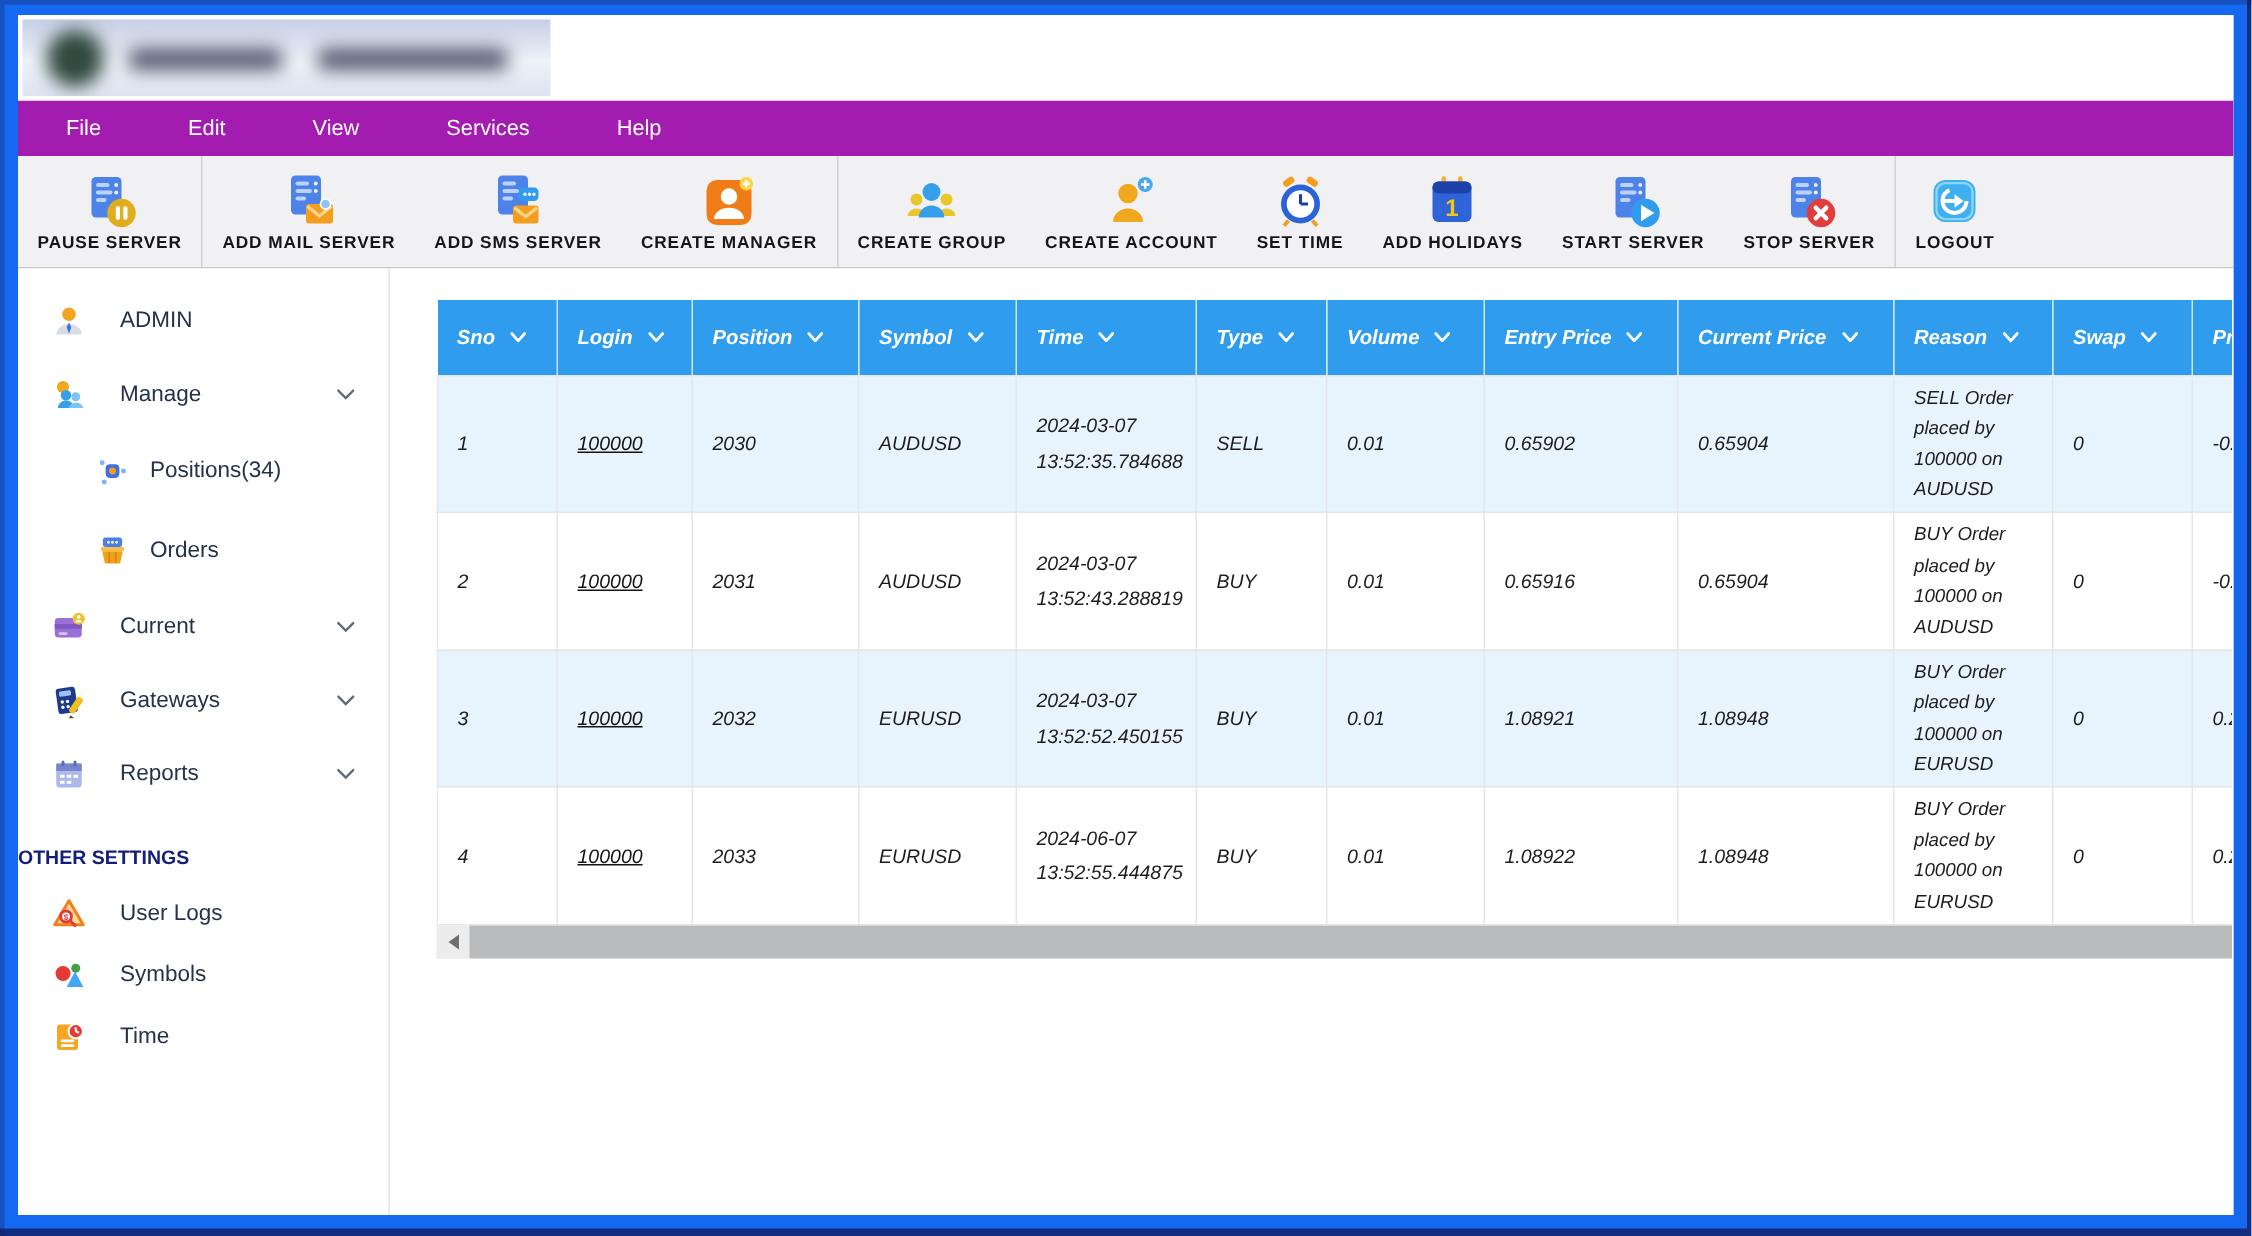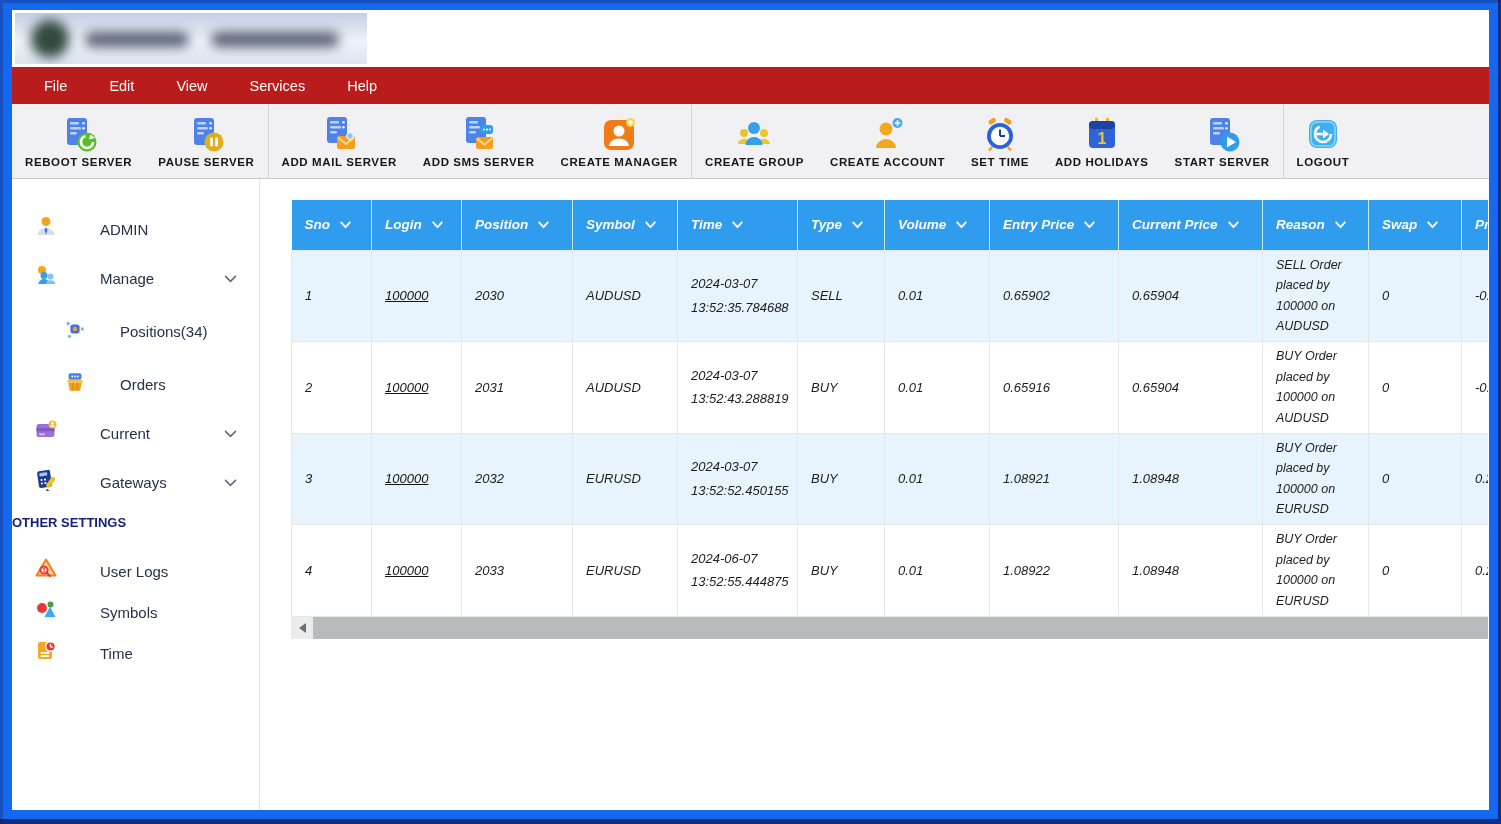--- a/index.html
+++ b/index.html
@@ -11,34 +11,34 @@
   
   .titlebar { height:57px; background:#fff; position:relative; flex:none; }
   .redaction { position:absolute; left:3px; top:3px; width:352px; height:51px; overflow:hidden;
                background:linear-gradient(180deg,#c6cfe4 0%,#eef2f9 55%,#dde4f0 100%); }
   .redaction .blob { position:absolute; filter:blur(6px); }
   .blob-logo { left:16px; top:7px; width:38px; height:38px; border-radius:50%; background:#31493f; }
   .blob-t1 { left:70px; top:19px; width:104px; height:15px; border-radius:8px; background:#565e72; }
   .blob-t2 { left:196px; top:19px; width:128px; height:15px; border-radius:8px; background:#565e72; }
 
   
-  .menubar { height:37px; background:#b91c1c; display:flex; align-items:center; padding-left:32px; gap:42px; flex:none; }
+  .menubar { height:37px; background:#a21caf; display:flex; align-items:center; padding-left:32px; gap:58px; flex:none; }
   .menu-item { color:#fff; font-size:14.5px; cursor:pointer; }
 
   
   .toolbar { height:75px; background:#f1f1f4; border-bottom:1px solid #c8c8cc; display:flex; align-items:stretch; flex:none; }
   .tool { display:flex; flex-direction:column; align-items:center; justify-content:center; gap:3px; padding:0 13px; cursor:pointer; }
   .tool-label { font-size:11.5px; font-weight:700; letter-spacing:.6px; color:#15161a; white-space:nowrap; }
   .tool-icon { width:38px; height:38px; }
   .tb-sep { width:1px; background:#d2d2d8; }
 
   
   .content { flex:1; display:flex; min-height:0; }
   .sidebar { width:248px; flex:none; border-right:1px solid #e4e4e4; padding-top:10px; overflow:hidden; background:#fff; }
-  .side-item { display:flex; align-items:flex-end; height:49px; padding-left:22px; position:relative; cursor:pointer;gap:20px; }
+  .side-item { display:flex; align-items:center; height:49px; padding-left:22px; position:relative; cursor:pointer; }
   .side-item .sicon { width:24px; height:24px; margin-right:22px; flex:none; }
   .side-label { font-size:15px; color:#24324a; }
   .side-label.active { color:#1c2a44; }
   .chev { position:absolute; right:20px; width:17px; height:17px; }
   .sub-item { height:53px; padding-left:52px; }
   .sub-item .sicon { width:22px; height:22px; margin-right:14px; }
   .section-label { margin-top:14px; height:34px; display:flex; align-items:center; 
                    font-weight:700; font-size:13px; color:#141f7a; }
   .bottom-item { height:41px; }
 
@@ -79,34 +79,20 @@
     <div class="menubar">
       <span class="menu-item">File</span>
       <span class="menu-item">Edit</span>
       <span class="menu-item">View</span>
       <span class="menu-item">Services</span>
       <span class="menu-item">Help</span>
     </div>
 
     <div class="toolbar">
 
-      <div class="tool">
-        <svg class="tool-icon" viewBox="0 0 38 38">
-          <rect x="7" y="3" width="20" height="27" rx="3" fill="#4d82e8"></rect>
-          <rect x="10" y="7" width="9" height="2.6" rx="1.3" fill="#bcd3ff"></rect>
-            <rect x="10" y="12" width="11" height="2.6" rx="1.3" fill="#bcd3ff"></rect>
-            <rect x="10" y="17" width="7" height="2.6" rx="1.3" fill="#bcd3ff"></rect>
-          <circle cx="23.5" cy="8.3" r="1.3" fill="#eaf2ff"></circle>
-            <circle cx="23.5" cy="13.3" r="1.3" fill="#eaf2ff"></circle>
-          <circle cx="27" cy="27" r="9.5" fill="#56bf23"></circle>
-            <circle cx="27" cy="27" r="6" fill="none" stroke="#fff" stroke-width="2.6" stroke-dasharray="26 12"></circle>
-          <polygon points="30.5,19.5 35,23 29,24.5" fill="#fff"></polygon>
-        </svg>
-        <span class="tool-label">REBOOT SERVER</span>
-      </div>
 
       <div class="tool">
         <svg class="tool-icon" viewBox="0 0 38 38">
           <rect x="7" y="3" width="20" height="27" rx="3" fill="#4d82e8"></rect>
           <rect x="10" y="7" width="9" height="2.6" rx="1.3" fill="#bcd3ff"></rect>
             <rect x="10" y="12" width="11" height="2.6" rx="1.3" fill="#bcd3ff"></rect>
             <rect x="10" y="17" width="7" height="2.6" rx="1.3" fill="#bcd3ff"></rect>
           <circle cx="23.5" cy="8.3" r="1.3" fill="#eaf2ff"></circle>
             <circle cx="23.5" cy="13.3" r="1.3" fill="#eaf2ff"></circle>
           <circle cx="27" cy="27" r="9.5" fill="#e0ad1d"></circle>
@@ -216,20 +202,33 @@
             <rect x="10" y="12" width="11" height="2.6" rx="1.3" fill="#bcd3ff"></rect>
             <rect x="10" y="17" width="7" height="2.6" rx="1.3" fill="#bcd3ff"></rect>
           <circle cx="23.5" cy="8.3" r="1.3" fill="#eaf2ff"></circle>
             <circle cx="23.5" cy="13.3" r="1.3" fill="#eaf2ff"></circle>
           <circle cx="27" cy="27" r="9.5" fill="#2f9ced"></circle>
           <polygon points="24,21.5 33,27 24,32.5" fill="#fff"></polygon>
         </svg>
         <span class="tool-label">START SERVER</span>
       </div>
 
+      <div class="tool">
+        <svg class="tool-icon" viewBox="0 0 38 38">
+          <rect x="7" y="3" width="20" height="27" rx="3" fill="#4d82e8"></rect>
+          <rect x="10" y="7" width="9" height="2.6" rx="1.3" fill="#bcd3ff"></rect>
+            <rect x="10" y="12" width="11" height="2.6" rx="1.3" fill="#bcd3ff"></rect>
+            <rect x="10" y="17" width="7" height="2.6" rx="1.3" fill="#bcd3ff"></rect>
+          <circle cx="23.5" cy="8.3" r="1.3" fill="#eaf2ff"></circle>
+            <circle cx="23.5" cy="13.3" r="1.3" fill="#eaf2ff"></circle>
+          <circle cx="27" cy="27" r="9.5" fill="#e23d3d"></circle>
+          <path d="M23.5 23.5 L30.5 30.5 M30.5 23.5 L23.5 30.5" stroke="#fff" stroke-width="3" stroke-linecap="round"></path>
+        </svg>
+        <span class="tool-label">STOP SERVER</span>
+      </div>
 
       <div class="tb-sep"></div>
 
       <div class="tool">
         <svg class="tool-icon" viewBox="0 0 38 38">
           <rect x="5" y="5" width="28" height="28" rx="8" fill="#3fb0ef"></rect>
           <rect x="7" y="7" width="24" height="24" rx="6" fill="none" stroke="#8fd4fa" stroke-width="1.5"></rect>
           <circle cx="19" cy="19" r="8" fill="none" stroke="#fff" stroke-width="2.6" stroke-dasharray="34 16"></circle>
           <line x1="11" y1="19" x2="21" y2="19" stroke="#fff" stroke-width="2.6"></line>
           <polygon points="19,14.5 25,19 19,23.5" fill="#fff"></polygon>
@@ -318,20 +317,37 @@
               <circle cx="11.4" cy="16.1" r="1.1" fill="#fff"></circle>
             <rect x="14.5" y="9" width="4.5" height="12" rx="1.8" fill="#f0c020" transform="rotate(35 16.5 15)"></rect>
             <polygon points="13.1,21.8 15.5,23.9 11.8,24" fill="#5b4a12"></polygon>
           </svg>
           <span class="side-label">Gateways</span>
           <svg class="chev" viewBox="0 0 24 24">
             <polyline points="5,9 12,16 19,9" fill="none" stroke="#5f6b7a" stroke-width="2.2" stroke-linecap="round"></polyline>
           </svg>
         </div>
 
+        <div class="side-item">
+          <svg class="sicon" viewBox="0 0 24 24">
+            <rect x="3.5" y="5" width="17" height="16" rx="2.5" fill="#aab8ee"></rect>
+            <rect x="3.5" y="5" width="17" height="5" fill="#7986cb"></rect>
+            <rect x="7" y="3" width="2" height="4" rx="1" fill="#5c6bc0"></rect>
+            <rect x="15" y="3" width="2" height="4" rx="1" fill="#5c6bc0"></rect>
+            <rect x="6" y="12.5" width="3" height="2" fill="#fff"></rect>
+              <rect x="10.5" y="12.5" width="3" height="2" fill="#fff"></rect>
+              <rect x="15" y="12.5" width="3" height="2" fill="#fff"></rect>
+            <rect x="6" y="16.5" width="3" height="2" fill="#fff"></rect>
+              <rect x="10.5" y="16.5" width="3" height="2" fill="#fff"></rect>
+          </svg>
+          <span class="side-label">Reports</span>
+          <svg class="chev" viewBox="0 0 24 24">
+            <polyline points="5,9 12,16 19,9" fill="none" stroke="#5f6b7a" stroke-width="2.2" stroke-linecap="round"></polyline>
+          </svg>
+        </div>
 
         <div class="section-label">OTHER SETTINGS</div>
 
         <div class="side-item bottom-item">
           <svg class="sicon" viewBox="0 0 24 24">
             <polygon points="12,3.5 21.5,19.5 2.5,19.5" fill="#fcd9a0" stroke="#f57f17" stroke-width="2" stroke-linejoin="round"></polygon>
             <circle cx="10" cy="14" r="3.6" fill="#fff" stroke="#e53935" stroke-width="2"></circle>
             <line x1="12.8" y1="16.8" x2="16" y2="20" stroke="#e53935" stroke-width="2" stroke-linecap="round"></line>
             <text x="10" y="16" font-size="5.5" fill="#e53935" text-anchor="middle" font-weight="bold" font-family="Liberation Sans, sans-serif">$</text>
           </svg>

